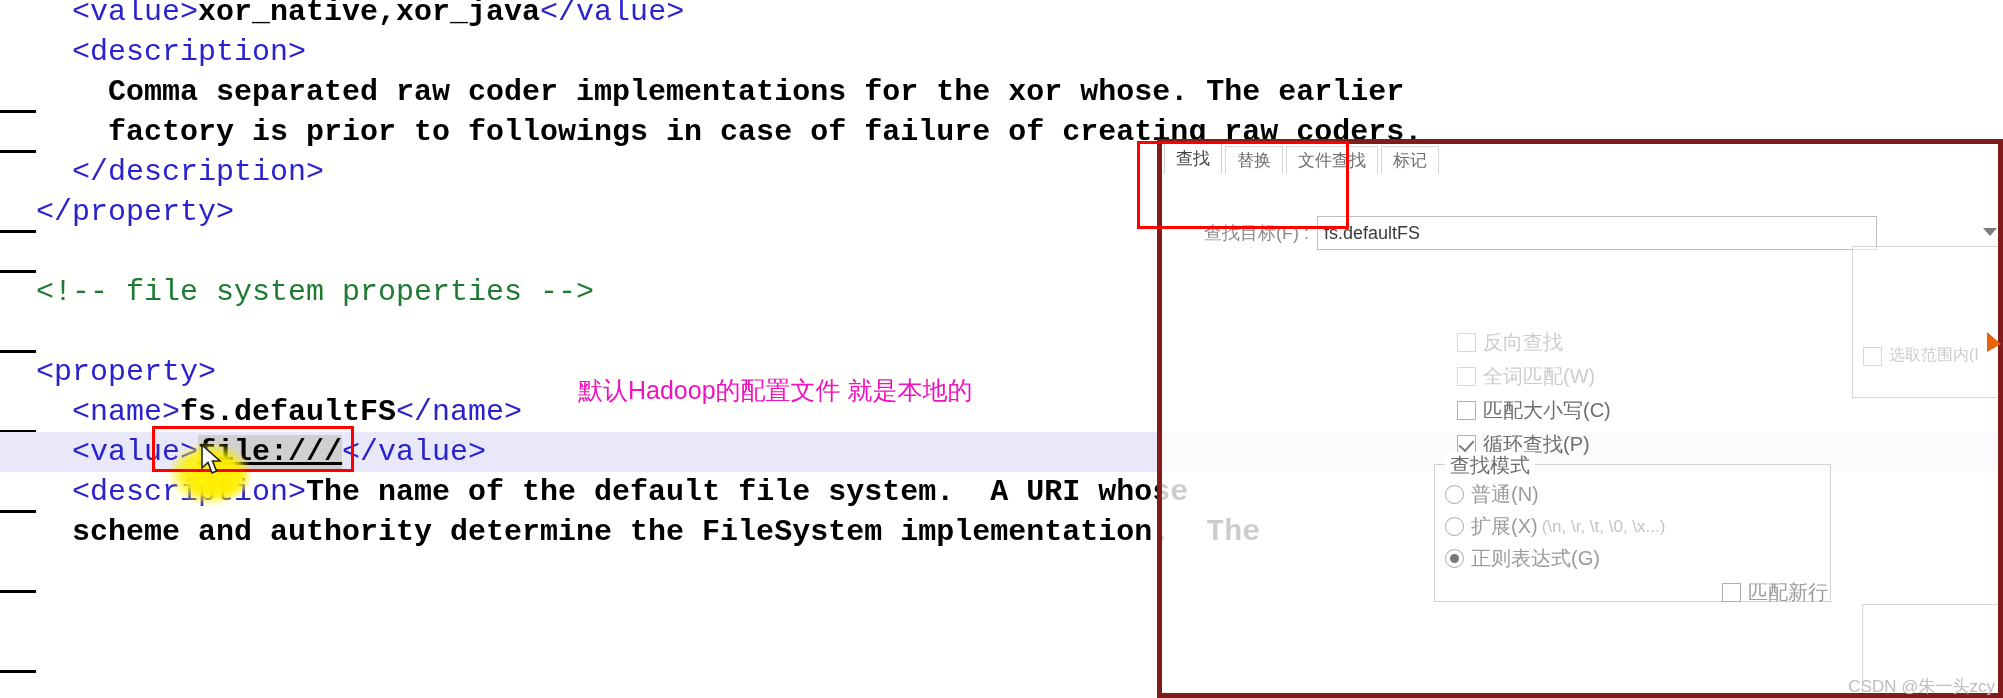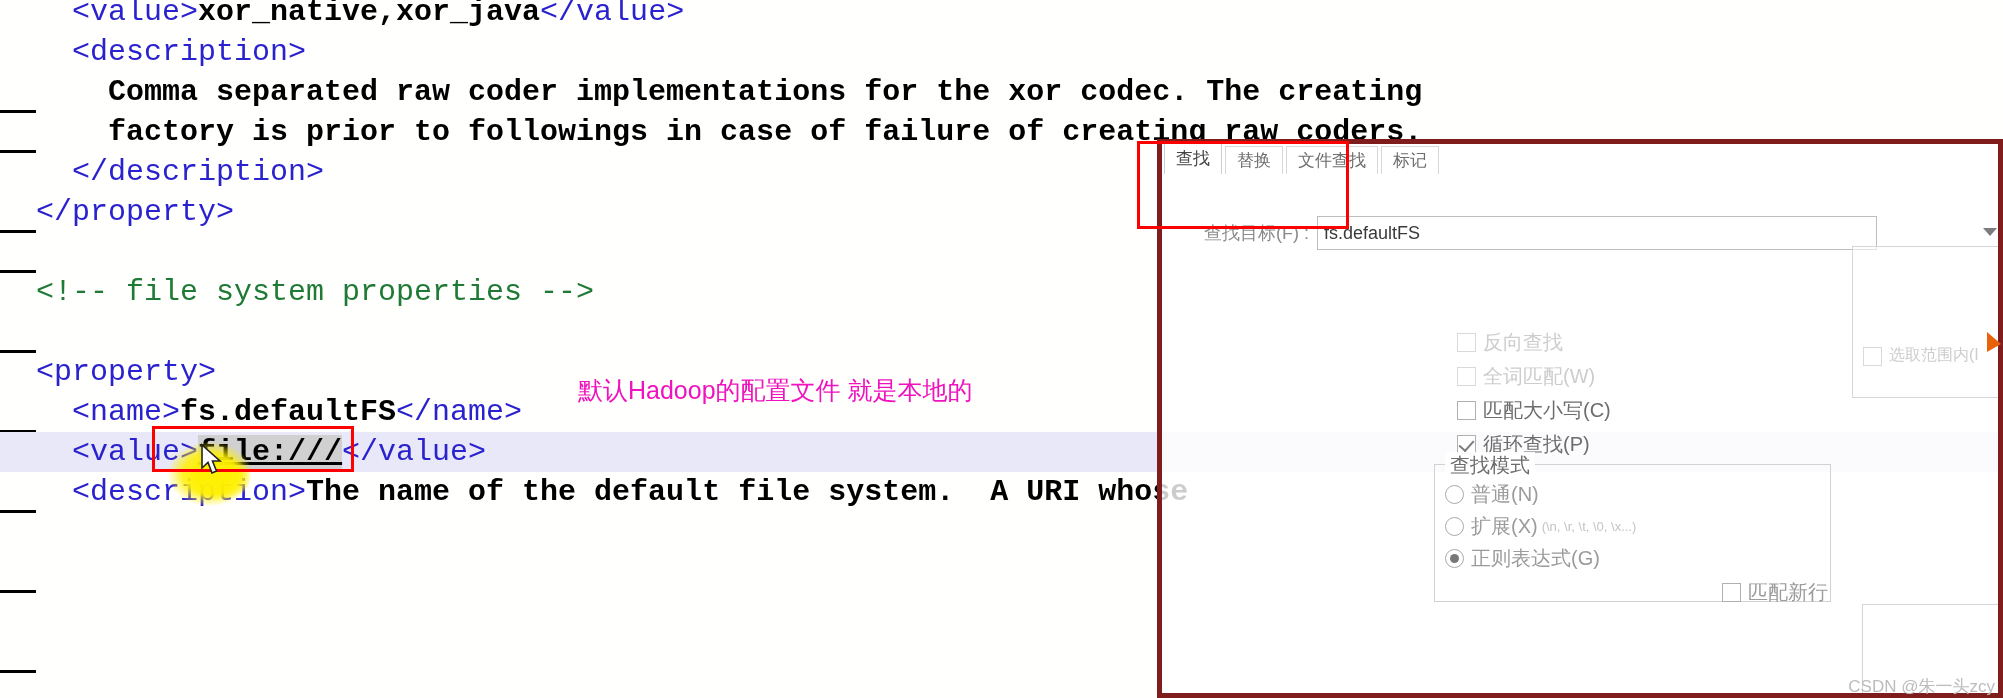--- a/index.html
+++ b/index.html
@@ -135,21 +135,21 @@
   }
   .radiorow{display:flex;align-items:center;font-size:20px;margin-bottom:5px;white-space:nowrap;}
   .radio{
     width:19px;height:19px;border-radius:50%;border:1px solid #a9a9a9;
     background:rgba(255,255,255,0.85);margin-right:7px;position:relative;box-sizing:border-box;flex:0 0 auto;
   }
   .radio.sel:after{
     content:"";position:absolute;left:4px;top:4px;width:9px;height:9px;border-radius:50%;background:#777;
   }
   .rlabel{color:#9b9b9b;}
-  .rsuffix{color:#c4c4c4;font-size:13px;margin-left:4px;}
+  .rsuffix{color:#c4c4c4;font-size:17px;margin-left:4px;}
 
   .rightpanel{
     position:absolute;left:690px;top:72px;width:200px;height:150px;
     border:1px solid #d6d6d6;background:rgba(255,255,255,0.55);
   }
   .rp-cb{position:absolute;left:10px;top:98px;display:flex;align-items:flex-end;font-size:16px;white-space:nowrap;}
 
   .bottom-right-box{
     position:absolute;left:700px;top:430px;width:190px;height:130px;
     border:1px solid #d6d6d6;
@@ -174,39 +174,40 @@
 <div id="editor">
 
   
   <div class="hl-line" style="top:432px;"></div>
 
   
   <div class="cl" style="top:-8px;"><span class="tag">    &lt;value&gt;</span><span class="txt">xor_native,xor_java</span><span class="tag">&lt;/value&gt;</span></div>
 
   <div class="cl" style="top:32px;"><span class="tag">    &lt;description&gt;</span></div>
 
-  <div class="cl" style="top:72px;"><span class="txt">      Comma separated raw coder implementations for the xor codec. The creating</span></div>
+  <div class="cl" style="top:72px;"><span class="txt">      Comma separated raw coder implementations for the xor whose. The earlier</span></div>
 
   <div class="cl" style="top:112px;"><span class="txt">      factory is prior to followings in case of failure of creating raw coders.</span></div>
 
   <div class="cl" style="top:152px;"><span class="tag">    &lt;/description&gt;</span></div>
 
   <div class="cl" style="top:192px;"><span class="tag">  &lt;/property&gt;</span></div>
 
   <div class="cl" style="top:272px;"><span class="cmt">  &lt;!-- file system properties --&gt;</span></div>
 
   <div class="cl" style="top:352px;"><span class="tag">  &lt;property&gt;</span></div>
 
   <div class="cl" style="top:392px;"><span class="tag">    &lt;name&gt;</span><span class="txt">fs.defaultFS</span><span class="tag">&lt;/name&gt;</span></div>
 
   
   <div class="cl" style="top:432px;"><span class="tag">    &lt;value&gt;</span><span class="txt sel">file:///</span><span class="tag">&lt;/value&gt;</span></div>
 
   <div class="cl" style="top:472px;"><span class="tag">    &lt;description&gt;</span><span class="txt">The name of the default file system.  A URI whose</span></div>
 
+  <div class="cl" style="top:512px;"><span class="txt">    scheme and authority determine the FileSystem implementation.  The</span></div>
 </div>
 
 <div class="yellowblob" style="left:168px;top:442px;"></div>
 <div class="yellowblob2" style="left:186px;top:456px;"></div>
 
 <div class="redbox" style="left:152px;top:426px;width:202px;height:46px;"></div>
 
 <svg class="cursorArrow" style="left:200px;top:443px;" width="26" height="34" viewBox="0 0 26 34">
   <path d="M2,2 L2,25 L8,19.5 L12,30 L16.5,28 L12.5,18 L20,18 Z" fill="#ffffff" stroke="#222" stroke-width="1.6"></path>
 </svg>

